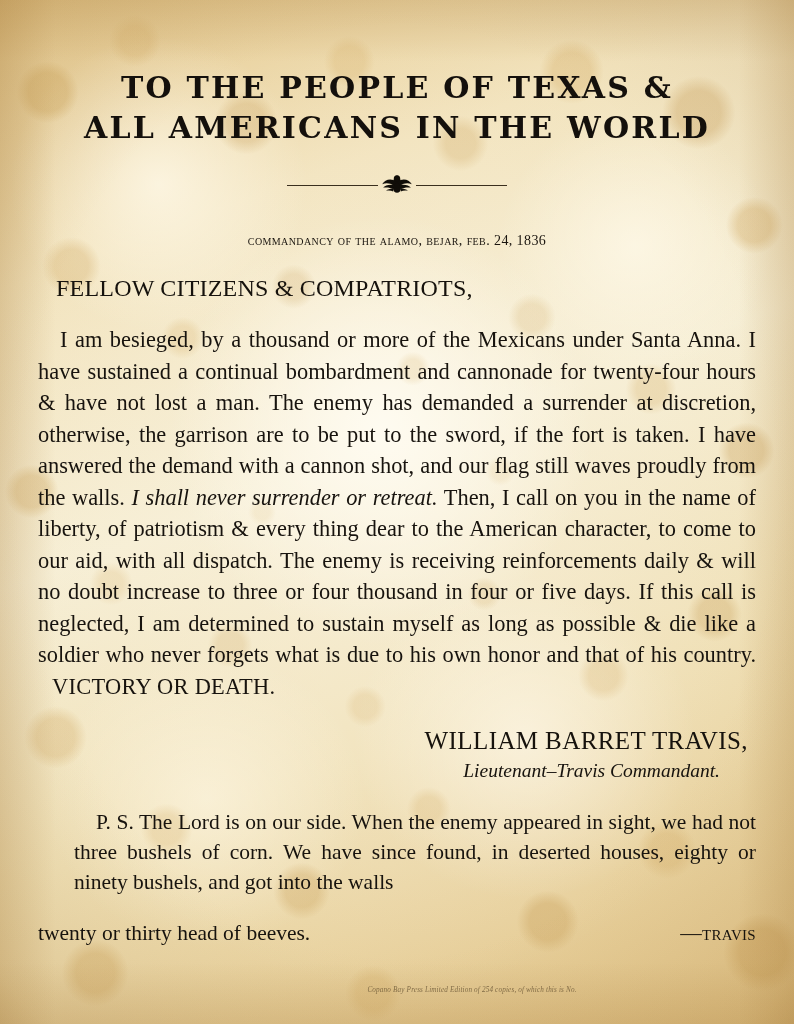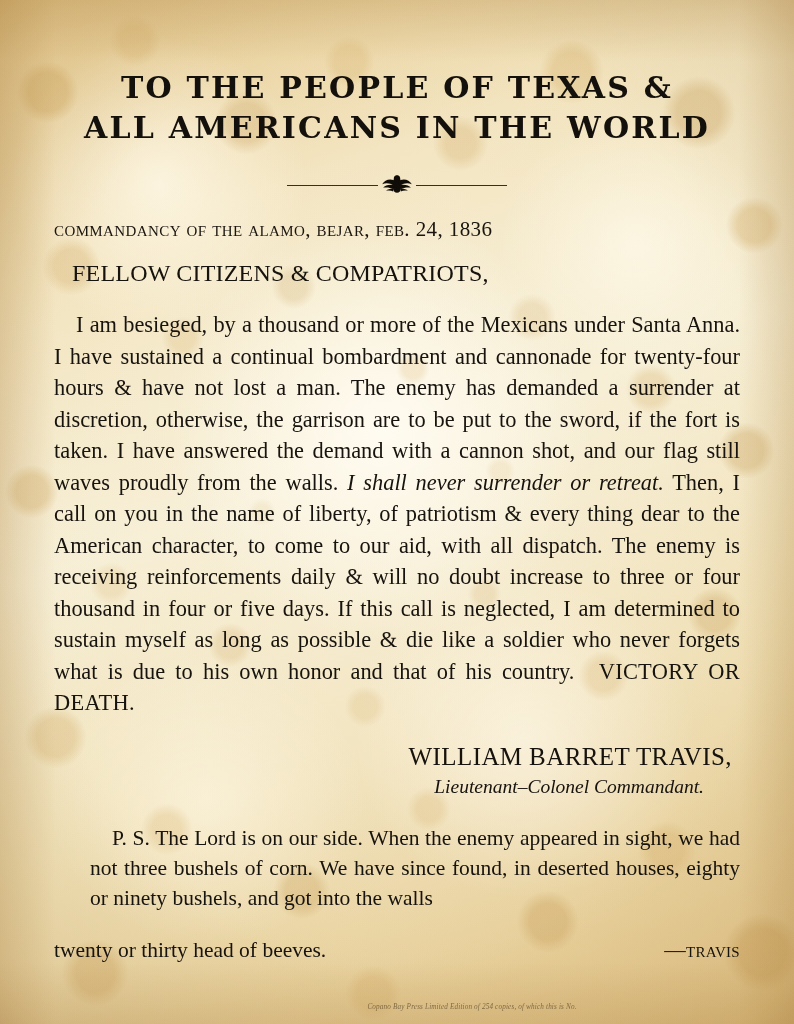--- a/index.html
+++ b/index.html
@@ -83,21 +83,21 @@
     pointer-events: none;
     background:
       radial-gradient(ellipse 82% 78% at 50% 48%, rgba(0,0,0,0) 58%, rgba(150,110,50,0.13) 86%, rgba(130,92,38,0.26) 100%),
       linear-gradient(to right, rgba(176,134,68,0.30) 0%, rgba(176,134,68,0) 7%, rgba(176,134,68,0) 93%, rgba(176,134,68,0.28) 100%),
       linear-gradient(to bottom, rgba(176,134,68,0.26) 0%, rgba(176,134,68,0) 6%, rgba(176,134,68,0) 94%, rgba(176,134,68,0.24) 100%);
   }
 
   .content {
     position: relative;
     z-index: 3;
-    padding: 0 54px;
+    padding: 0 38px;
     box-sizing: border-box;
   }
 
   
   .masthead {
     text-align: center;
     padding-top: 68px;
   }
   .masthead-line {
     font-family: "DejaVu Serif", "Liberation Serif", serif;
@@ -124,32 +124,32 @@
     background: #3a2f1e;
   }
   .ornament .fleuron {
     flex: 0 0 auto;
     margin: 0 2px;
     line-height: 1;
   }
 
   
   .dateline {
-    text-align: left;
-    margin-top: 19px;
-    font-size: 21px;
+    text-align: center;
+    margin-top: 35px;
+    font-size: 14px;
     letter-spacing: 0.4px;
     color: #1a150f;
     font-variant: small-caps;
     text-transform: lowercase;
   }
 
   
   .salutation {
-    margin-top: 18px;
+    margin-top: 26px;
     padding-left: 18px;
     font-size: 24px;
     letter-spacing: 0.2px;
     color: #16120d;
   }
 
   
   .body-par {
     font-size: 22.4px;
     line-height: 31.5px;
@@ -262,21 +262,21 @@
     <div class="dateline">
       <span>Commandancy of the Alamo, Bejar, Feb. 24, 1836</span>
     </div>
 
     <div class="salutation">FELLOW CITIZENS &amp; COMPATRIOTS,</div>
 
     <p class="body-par"><span>I am besieged, by a thousand or more of the Mexicans under Santa Anna. I have sustained a continual bombardment and cannonade for twenty-four hours &amp; have not lost a man. The enemy has demanded a surrender at discretion, otherwise, the garrison are to be put to the sword, if the fort is taken. I have answered the demand with a cannon shot, and our flag still waves proudly from the walls. </span><em>I shall never surrender or retreat.</em><span> Then, I call on you in the name of liberty, of patriotism &amp; every thing dear to the American character, to come to our aid, with all dispatch. The enemy is receiving reinforcements daily &amp; will no doubt increase to three or four thousand in four or five days. If this call is neglected, I am determined to sustain myself as long as possible &amp; die like a soldier who never forgets what is due to his own honor and that of his country. </span><span class="gap"></span><span class="shout">VICTORY OR DEATH.</span></p>
 
     <div class="signature">
       <div class="sig-name">WILLIAM BARRET TRAVIS,</div>
-      <div class="sig-title">Lieutenant–Colonel Commandant.</div>
+      <div class="sig-title">Lieutenant–Travis Commandant.</div>
     </div>
 
     <p class="ps-par">P. S. The Lord is on our side. When the enemy appeared in sight, we had not three bushels of corn. We have since found, in deserted houses, eighty or ninety bushels, and got into the walls</p>
     <div class="ps-last">
       <span>twenty or thirty head of beeves.</span>
       <span class="ps-sign"><span class="dash">—</span><span>Travis</span></span>
     </div>
 
     <div class="colophon">Copano Bay Press Limited Edition of 254 copies, of which this is No.</div>
 

